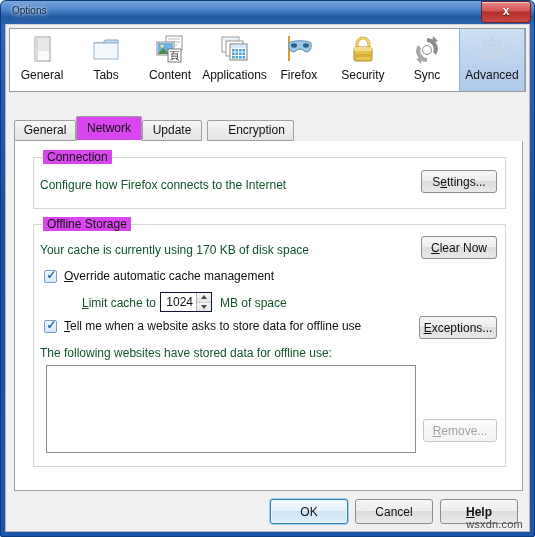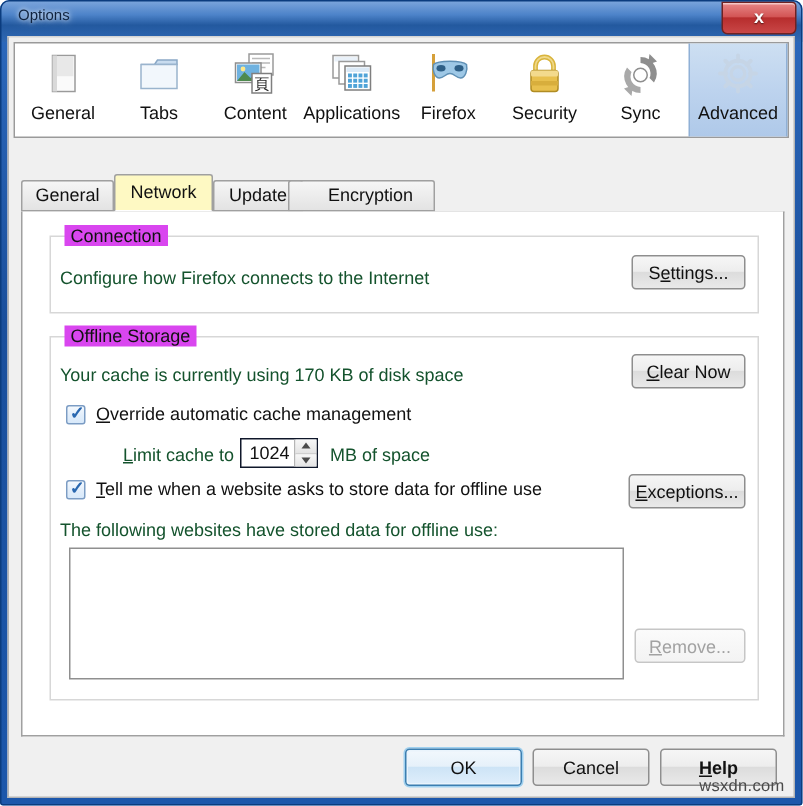--- a/index.html
+++ b/index.html
@@ -147,21 +147,21 @@
     border-radius: 2px 2px 0 0;
     font-size: 12px;
     line-height: 19px;
     text-align: center;
     color: #111;
     cursor: pointer;
     white-space: nowrap;
   }
   .tab.selected {
     height: 25px;
-    background: #fef9c3;
+    background: #d946ef;
     border-bottom: 1px solid #ffffff;
     z-index: 5;
     line-height: 23px;
   }
 
   
   #panel {
     position: absolute;
     left: 8px; top: 116px;
     width: 509px; height: 350px;
@@ -468,21 +468,21 @@
         <div class="cat-label">Advanced</div>
       </div>
 
     </div>
 
     <div id="tabstrip">
       <div id="tab-row">
         <div class="tab" style="left:0px;   width:62px;">General</div>
         <div class="tab selected" style="left:62px;  width:66px;">Network</div>
         <div class="tab" style="left:128px; width:60px;margin-top:12px;">Update</div>
-        <div class="tab" style="left:178px; width:98px;padding-left:12px;">Encryption</div>
+        <div class="tab" style="left:193px; width:87px;padding-left:12px;">Encryption</div>
       </div>
     </div>
 
     <div id="panel">
 
       <div class="groupbox" style="left:18px; top:16px; width:473px; height:52px;">
         <div class="group-title">Connection</div>
         <div class="row-text" style="left:6px; top:20px;">Configure how Firefox connects to the Internet</div>
         <div class="btn" style="right:8px; top:12px; width:76px; height:23px;">
           <span><span>S</span><span class="acc">e</span><span>ttings...</span></span>

